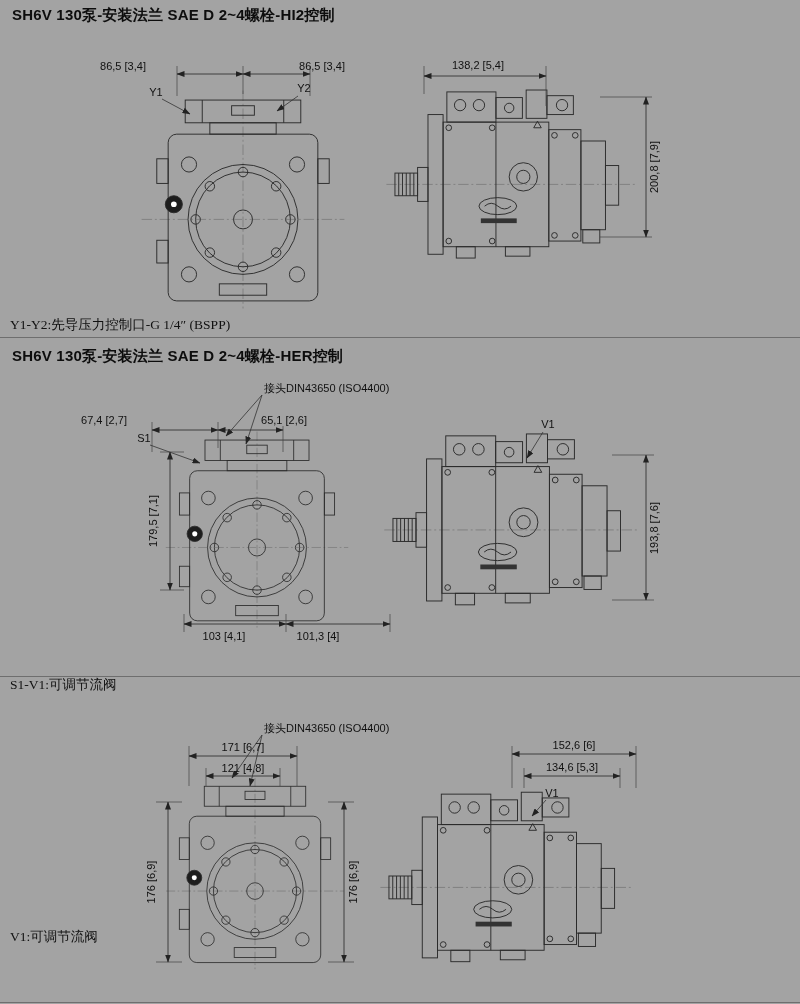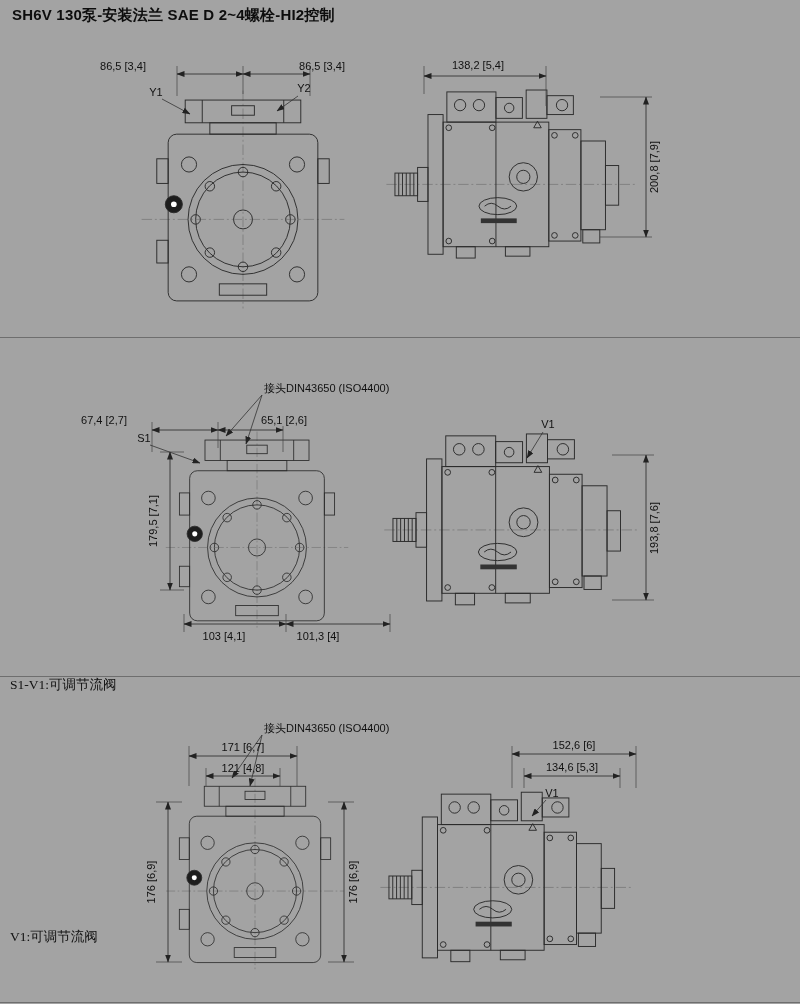--- a/index.html
+++ b/index.html
@@ -133,22 +133,24 @@
       <line class="ext" x1="546" y1="16" x2="546" y2="56"></line>
       <line class="dim" x1="424" y1="26" x2="546" y2="26" marker-start="url(#arw)" marker-end="url(#arw)"></line>
       <text class="dimtxt" x="478" y="19" text-anchor="middle">138,2 [5,4]</text>
       <line class="ext" x1="600" y1="47" x2="652" y2="47"></line>
       <line class="ext" x1="600" y1="187" x2="652" y2="187"></line>
       <line class="dim" x1="646" y1="47" x2="646" y2="187" marker-start="url(#arw)" marker-end="url(#arw)"></line>
       <text class="dimtxt" x="658" y="117" text-anchor="middle" transform="rotate(-90 658 117)">200,8 [7,9]</text>
     </g>
   </svg>
 
+  <div class="note" style="top:316px">Y1-Y2:先导压力控制口-G 1/4″ (BSPP)</div>
   <div class="rule" style="top:337px"></div>
 
+  <div class="heading" style="top:347px">SH6V 130泵-安装法兰 SAE D 2~4螺栓-HER控制</div>
 
   <svg class="sec" style="top:378px" width="800" height="272" viewBox="0 0 800 272">
     <text class="dimtxt" x="264" y="14">接头DIN43650 (ISO4400)</text>
     <line class="ldr" x1="262" y1="17" x2="226" y2="58" marker-end="url(#arw)"></line>
     <line class="ldr" x1="262" y1="17" x2="246" y2="66" marker-end="url(#arw)"></line>
 
     <use href="#pf" x="176" y="60" width="162" height="184"></use>
     <g>
       <line class="ext" x1="152" y1="44" x2="152" y2="74"></line>
       <line class="ext" x1="218" y1="44" x2="218" y2="70"></line>

